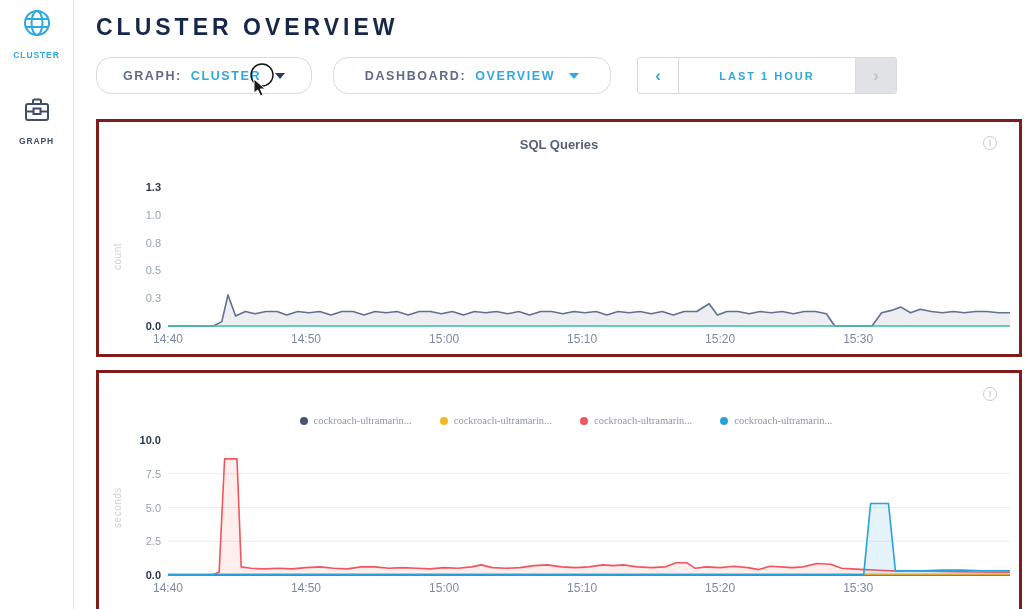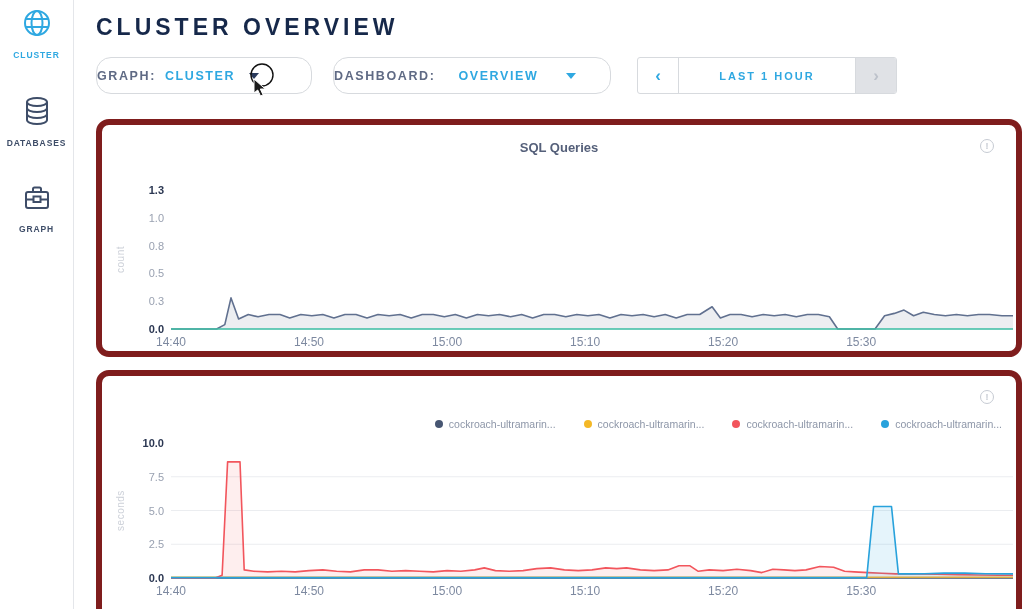--- a/index.html
+++ b/index.html
@@ -18,56 +18,56 @@
     letter-spacing:0.9px; color:#3e4d68; }
   .side-item.active .side-label { color:#2fa8e1; }
 
   
   .main { position:absolute; left:74px; top:2px; width:958px; height:590px;
     padding:10px 0 4px 22px; }
   .page-title { font-size:23px; font-weight:700; letter-spacing:4px;
     color:#16284a; margin-top:2px; }
 
   .controls-row { display:flex; margin-top:16px; height:37px; }
-  .dropdown { display:flex; align-items:center; 
+  .dropdown { display:flex; align-items:center; justify-content:center;
     border:1px solid #d7dade; border-radius:15px; background:#fff;
     cursor:pointer; }
   .dd-graph { width:216px; }
-  .dd-dashboard { width:278px; margin-left:21px;gap:14px; }
+  .dd-dashboard { width:278px; margin-left:21px; }
   .dd-label { font-size:12.5px; font-weight:bold; letter-spacing:1.6px;
     color:#5f6a84; }
   .dd-value { font-size:12.5px; font-weight:bold; letter-spacing:1.6px;
     color:#2fa8e1; margin-left:9px; }
   .caret { width:0; height:0; border-left:5px solid transparent;
     border-right:5px solid transparent; border-top:6px solid #2a3a5c;
     margin-left:14px; }
   .caret.blue { border-top-color:#2fa8e1; }
 
   .time-selector { display:flex; margin-left:26px; border:1px solid #d7dade;
     border-radius:3px; overflow:hidden; background:#fff; }
   .ts-btn { width:40px; display:flex; align-items:center; justify-content:center;
     font-size:17px; font-weight:bold; color:#2fa8e1; cursor:pointer; }
   .ts-label { width:178px; display:flex; align-items:center; justify-content:center;
     font-size:11px; font-weight:bold; letter-spacing:2px; color:#2fa8e1;
     border-left:1px solid #d7dade; border-right:1px solid #d7dade; cursor:pointer; }
   .ts-btn.disabled { background:#e0e2e6; color:#bdc2cb; cursor:default; }
 
   
-  .card { width:926px; background:#fff; border:6px solid #7f1d1d;
-    border-radius:13px; position:relative; }
+  .card { width:926px; background:#fff; border:3px solid #7f1d1d;
+    border-radius:0; position:relative; }
   .card-1 { margin-top:25px; height:238px; }
   .card-2 { margin-top:13px; height:252px; }
   .chart-title-row { position:relative; height:40px; padding-top:13px;
     text-align:center; }
   .chart-title { font-size:13px; font-weight:bold; color:#55607a; }
   .info-icon { position:absolute; right:22px; top:14px; width:14px; height:14px;
     border:1px solid #c6cbd3; border-radius:50%; color:#c6cbd3; font-size:9px;
     line-height:12px; text-align:center; font-weight:bold; cursor:pointer; }
-  .legend-row { height:15px; display:flex; justify-content:flex-end;
-    align-items:center; padding-right:14px; }
+  .legend-row { height:15px; display:flex; justify-content:center;
+    align-items:center; padding-right:14px;font-family:Liberation Serif, serif; }
   .legend-item { display:flex; align-items:center; margin-left:28px;
     cursor:pointer; }
   .legend-dot { width:8px; height:8px; border-radius:50%; margin-right:6px; }
   .legend-text { font-size:10.5px; color:#8d96a8; }
 
   svg.chart text { font-family:"Liberation Sans", sans-serif; }
   svg.chart .ytick { font-size:11px; fill:#99a1b1; }
   svg.chart .ytick.bold { font-weight:bold; fill:#2b3752; }
   svg.chart .xtick { font-size:12px; fill:#7d89a0; }
   svg.chart .axis-unit { font-size:10px; fill:#cdd1d9; letter-spacing:0.5px; }
@@ -83,31 +83,20 @@
     <div class="side-item active">
       <span>
         <svg width="30" height="30" viewBox="0 0 30 30" fill="none" stroke="#2fa8e1" stroke-width="2">
           <circle cx="15" cy="15" r="12"></circle>
           <ellipse cx="15" cy="15" rx="5.5" ry="12"></ellipse>
           <line x1="3.5" y1="11" x2="26.5" y2="11"></line>
           <line x1="3.5" y1="19" x2="26.5" y2="19"></line>
         </svg>
       </span>
       <span class="side-label">CLUSTER</span>
-    </div>
-    <div class="side-item">
-      <span>
-        <svg width="28" height="30" viewBox="0 0 28 30" fill="none" stroke="#3e4d68" stroke-width="2">
-          <ellipse cx="14" cy="6" rx="10" ry="4"></ellipse>
-          <path d="M4 6 v6 c0 2.2 4.5 4 10 4 s10 -1.8 10 -4 v-6"></path>
-          <path d="M4 12 v6 c0 2.2 4.5 4 10 4 s10 -1.8 10 -4 v-6"></path>
-          <path d="M4 18 v6 c0 2.2 4.5 4 10 4 s10 -1.8 10 -4 v-6"></path>
-        </svg>
-      </span>
-      <span class="side-label">DATABASES</span>
     </div>
     <div class="side-item">
       <span>
         <svg width="28" height="28" viewBox="0 0 28 28" fill="none" stroke="#3e4d68" stroke-width="2">
           <rect x="3" y="8" width="22" height="16" rx="2"></rect>
           <path d="M10 8 V5 a1.5 1.5 0 0 1 1.5 -1.5 h5 a1.5 1.5 0 0 1 1.5 1.5 V8"></path>
           <rect x="10.5" y="12.5" width="7" height="5.5"></rect>
           <line x1="3" y1="15.5" x2="10.5" y2="15.5"></line>
           <line x1="17.5" y1="15.5" x2="25" y2="15.5"></line>
         </svg>

